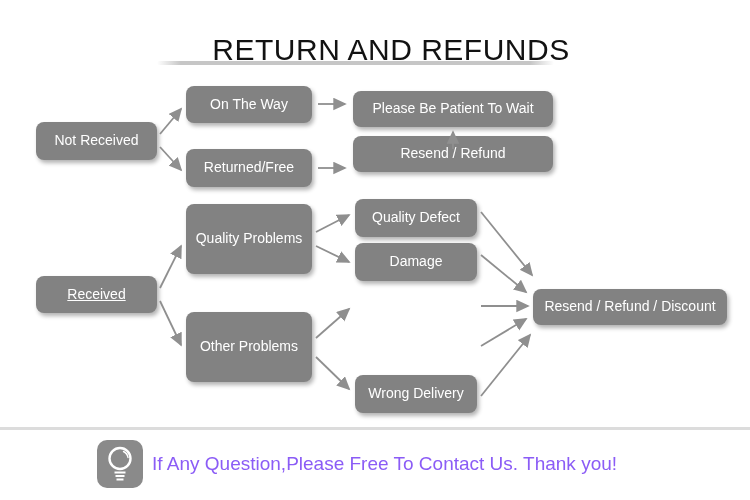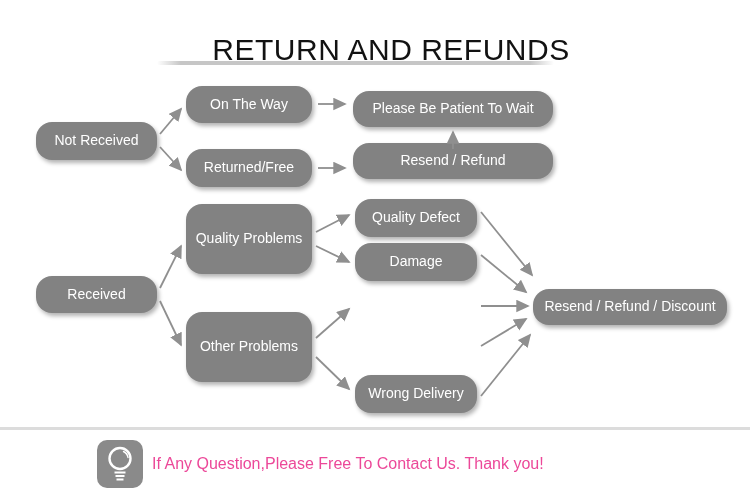--- a/index.html
+++ b/index.html
@@ -10,50 +10,50 @@
   .page-title{
     position:absolute;left:0;top:17px;width:750px;text-align:center;
     font-size:30px;font-weight:500;letter-spacing:.5px;color:#121212;margin:16px;
   }
   .title-underline{
     position:absolute;left:157px;top:61px;width:397px;height:4px;border-radius:2px;
     background:linear-gradient(90deg,rgba(190,190,190,0) 0%,#c6c6c6 6%,#c6c6c6 94%,rgba(190,190,190,0) 100%);
   }
   .node{
     position:absolute;display:flex;align-items:center;justify-content:center;
-    background:#828282;color:#ffffff;border-radius:16px;font-size:14px;
+    background:#828282;color:#ffffff;border-radius:8px;font-size:14px;
     box-shadow:2px 3px 4px rgba(0,0,0,.30);text-align:center;line-height:1.1;
   }
   #arrows{position:absolute;left:0;top:0;pointer-events:none;}
   #arrows line{stroke:#8f8f8f;stroke-width:1.8;}
   .footer-divider{position:absolute;left:0;top:427px;width:750px;height:3px;background:#dcdcdc;}
   .bulb-badge{
     position:absolute;left:97px;top:440px;width:46px;height:48px;border-radius:10px;
     background:#8a8a8a;display:flex;align-items:center;justify-content:center;
   }
   .footer-message{
     position:absolute;left:152px;top:440px;height:48px;display:flex;align-items:center;
-    font-size:16px;color:#ec4899;white-space:nowrap;
+    font-size:19px;color:#8b5cf6;white-space:nowrap;
   }
 </style>
 </head>
 <body>
 
 <div id="stage">
 
   <h1 class="page-title">RETURN AND REFUNDS</h1>
   <div class="title-underline"></div>
 
   <div class="node" style="left:36px;top:122px;width:121px;height:38px;text-align:right;">Not Received</div>
   <div class="node" style="left:186px;top:86px;width:126px;height:37px;">On The Way</div>
   <div class="node" style="left:186px;top:149px;width:126px;height:38px;">Returned/Free</div>
   <div class="node" style="left:353px;top:91px;width:200px;height:36px;">Please Be Patient To Wait</div>
-  <div class="node" style="left:353px;top:143px;width:200px;height:36px;">Resend / Refund</div>
+  <div class="node" style="left:353px;top:136px;width:200px;height:36px;">Resend / Refund</div>
 
-  <div class="node" style="left:36px;top:276px;width:121px;height:37px;">Received</div>
+  <div class="node" style="left:36px;top:276px;width:121px;height:37px;text-decoration:underline;">Received</div>
   <div class="node" style="left:186px;top:204px;width:126px;height:70px;">Quality Problems</div>
   <div class="node" style="left:186px;top:312px;width:126px;height:70px;">Other Problems</div>
 
   <div class="node" style="left:355px;top:199px;width:122px;height:38px;">Quality Defect</div>
   <div class="node" style="left:355px;top:243px;width:122px;height:38px;">Damage</div>
   <div class="node" style="left:355px;top:375px;width:122px;height:38px;">Wrong Delivery</div>
 
   <div class="node" style="left:533px;top:289px;width:194px;height:36px;">Resend / Refund / Discount</div>
 
   <svg id="arrows" width="750" height="500" viewBox="0 0 750 500">

